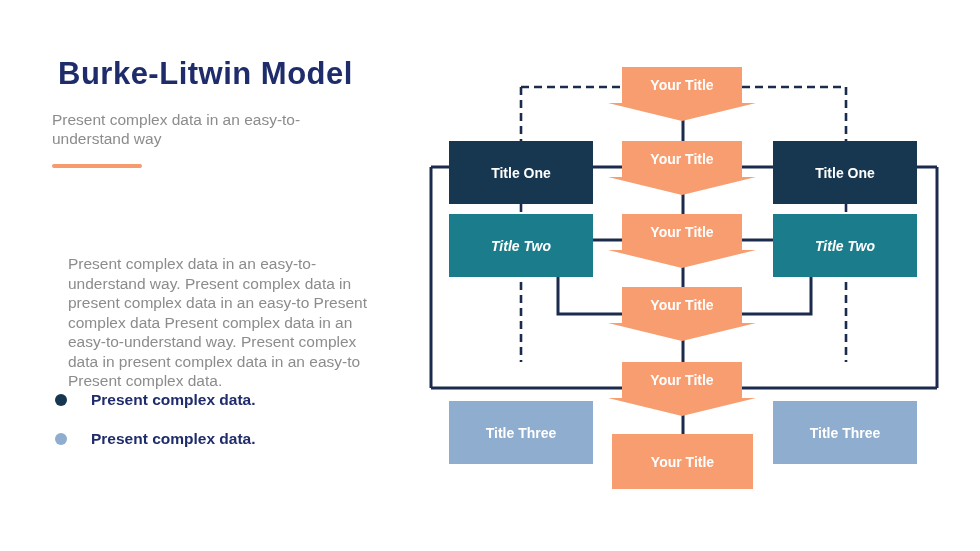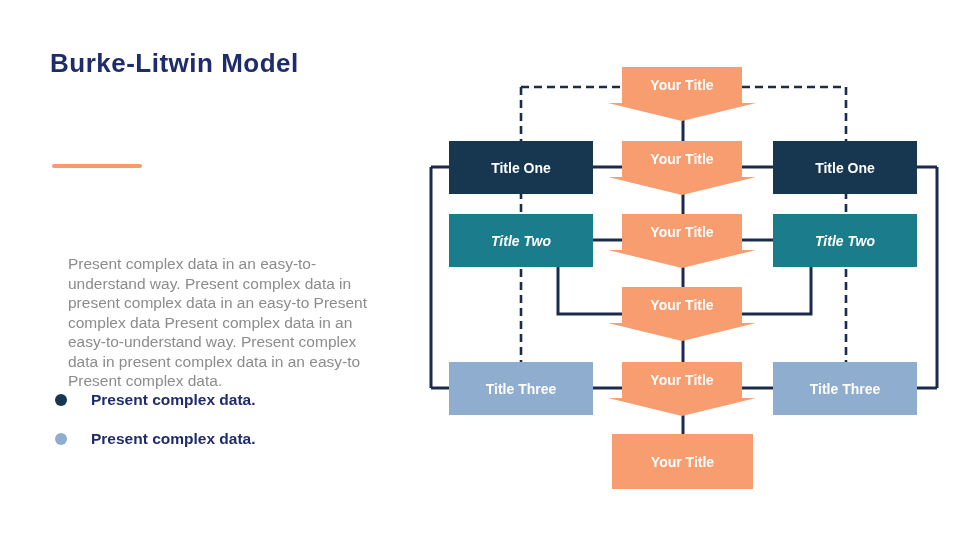--- a/index.html
+++ b/index.html
@@ -6,55 +6,56 @@
     --title:#1f2c6b; --body_text:#8c8c8c; --accent:#f59b6e;
     --level1:#16374f; --level2:#1b7d8c; --level3:#8fadce;
     --arrow:#f89d70; --line:#1b2b4d;
   }
   *{box-sizing:border-box;}
   html,body{margin:0;padding:0;}
   body{width:980px;height:551px;background:#ffffff;font-family:"Liberation Sans",sans-serif;}
   .slide{position:relative;width:980px;height:551px;overflow:hidden;background:#fff;}
 
   
-  .page-title{position:absolute;left:50px;top:50px;margin:0;font-size:26px;line-height:1;
+  .page-title{position:absolute;left:50px;top:50px;margin:8px;font-size:31px;line-height:1;
     font-weight:bold;color:var(--title);letter-spacing:0.5px;}
   .subtitle{position:absolute;left:52px;top:110px;width:275px;margin:0;font-size:15.5px;
     line-height:19px;color:var(--body_text);}
   .divider{position:absolute;left:52px;top:164px;width:90px;height:4px;background:var(--accent);
     border-radius:2px;}
   .body-text{position:absolute;left:52px;top:238px;width:316px;margin:16px;font-size:15.5px;
     line-height:19.5px;color:var(--body_text);}
   .bullets{position:absolute;left:55px;top:392px;margin:0;padding:0;list-style:none;}
   .bullets li{display:flex;align-items:center;gap:24px;margin-bottom:23px;height:16px;}
   .dot{width:12px;height:12px;border-radius:50%;flex:0 0 12px;}
   .dot-1{background:var(--level1);} .dot-2{background:var(--level2);} .dot-3{background:var(--level3);}
   .bullet-label{font-size:15.5px;font-weight:bold;color:var(--title);}
 
   
   .diagram{position:absolute;left:420px;top:52px;width:530px;height:445px;}
   .lines{position:absolute;left:0;top:0;width:530px;height:445px;z-index:0;}
   .node{position:absolute;z-index:1;display:flex;align-items:center;justify-content:center;
     color:#fff;font-weight:bold;font-size:14px;}
-  .sidebox{width:144px;height:53px;}
-  .bg1{background:var(--level1);} .bg2{background:var(--level2);} .bg3{background:var(--level3);}
+  .sidebox{width:144px;height:63px;}
+  .bg1{background:var(--level1);} .bg2{background:var(--level2);} .bg3{background:var(--level3);margin-top:39px;}
   .col-l{left:29px;} .col-r{left:353px;}
   .row1{top:89px;} .row2{top:162px;font-style:italic;} .row3{top:310px;}
   .arrow{left:188px;width:148px;height:54px;background:var(--arrow);align-items:flex-start;
     clip-path:polygon(9.46% 0,90.54% 0,90.54% 66.7%,100% 66.7%,50% 100%,0 66.7%,9.46% 66.7%);}
   .arrow .lbl{display:block;width:100%;line-height:37px;text-align:center;}
   .a1{top:15px;} .a2{top:89px;} .a3{top:162px;} .a4{top:235px;} .a5{top:310px;}
   .endbox{left:192px;top:382px;width:141px;height:55px;background:var(--arrow);}
 </style>
 </head>
 <body>
 
 <div class="slide">
 
   <h1 class="page-title">Burke-Litwin Model</h1>
+  <p class="subtitle">Present complex data in an easy-to-understand way</p>
   <div class="divider"></div>
   <p class="body-text">Present complex data in an easy-to-understand way. Present complex data in present complex data in an easy-to Present complex data Present complex data in an easy-to-understand way. Present complex data in present complex data in an easy-to Present complex data.</p>
 
   <ul class="bullets">
     <li>
       <span class="dot dot-1"></span>
       <span class="bullet-label">Present complex data.</span>
     </li>
     <li>
       <span class="dot dot-3"></span>

